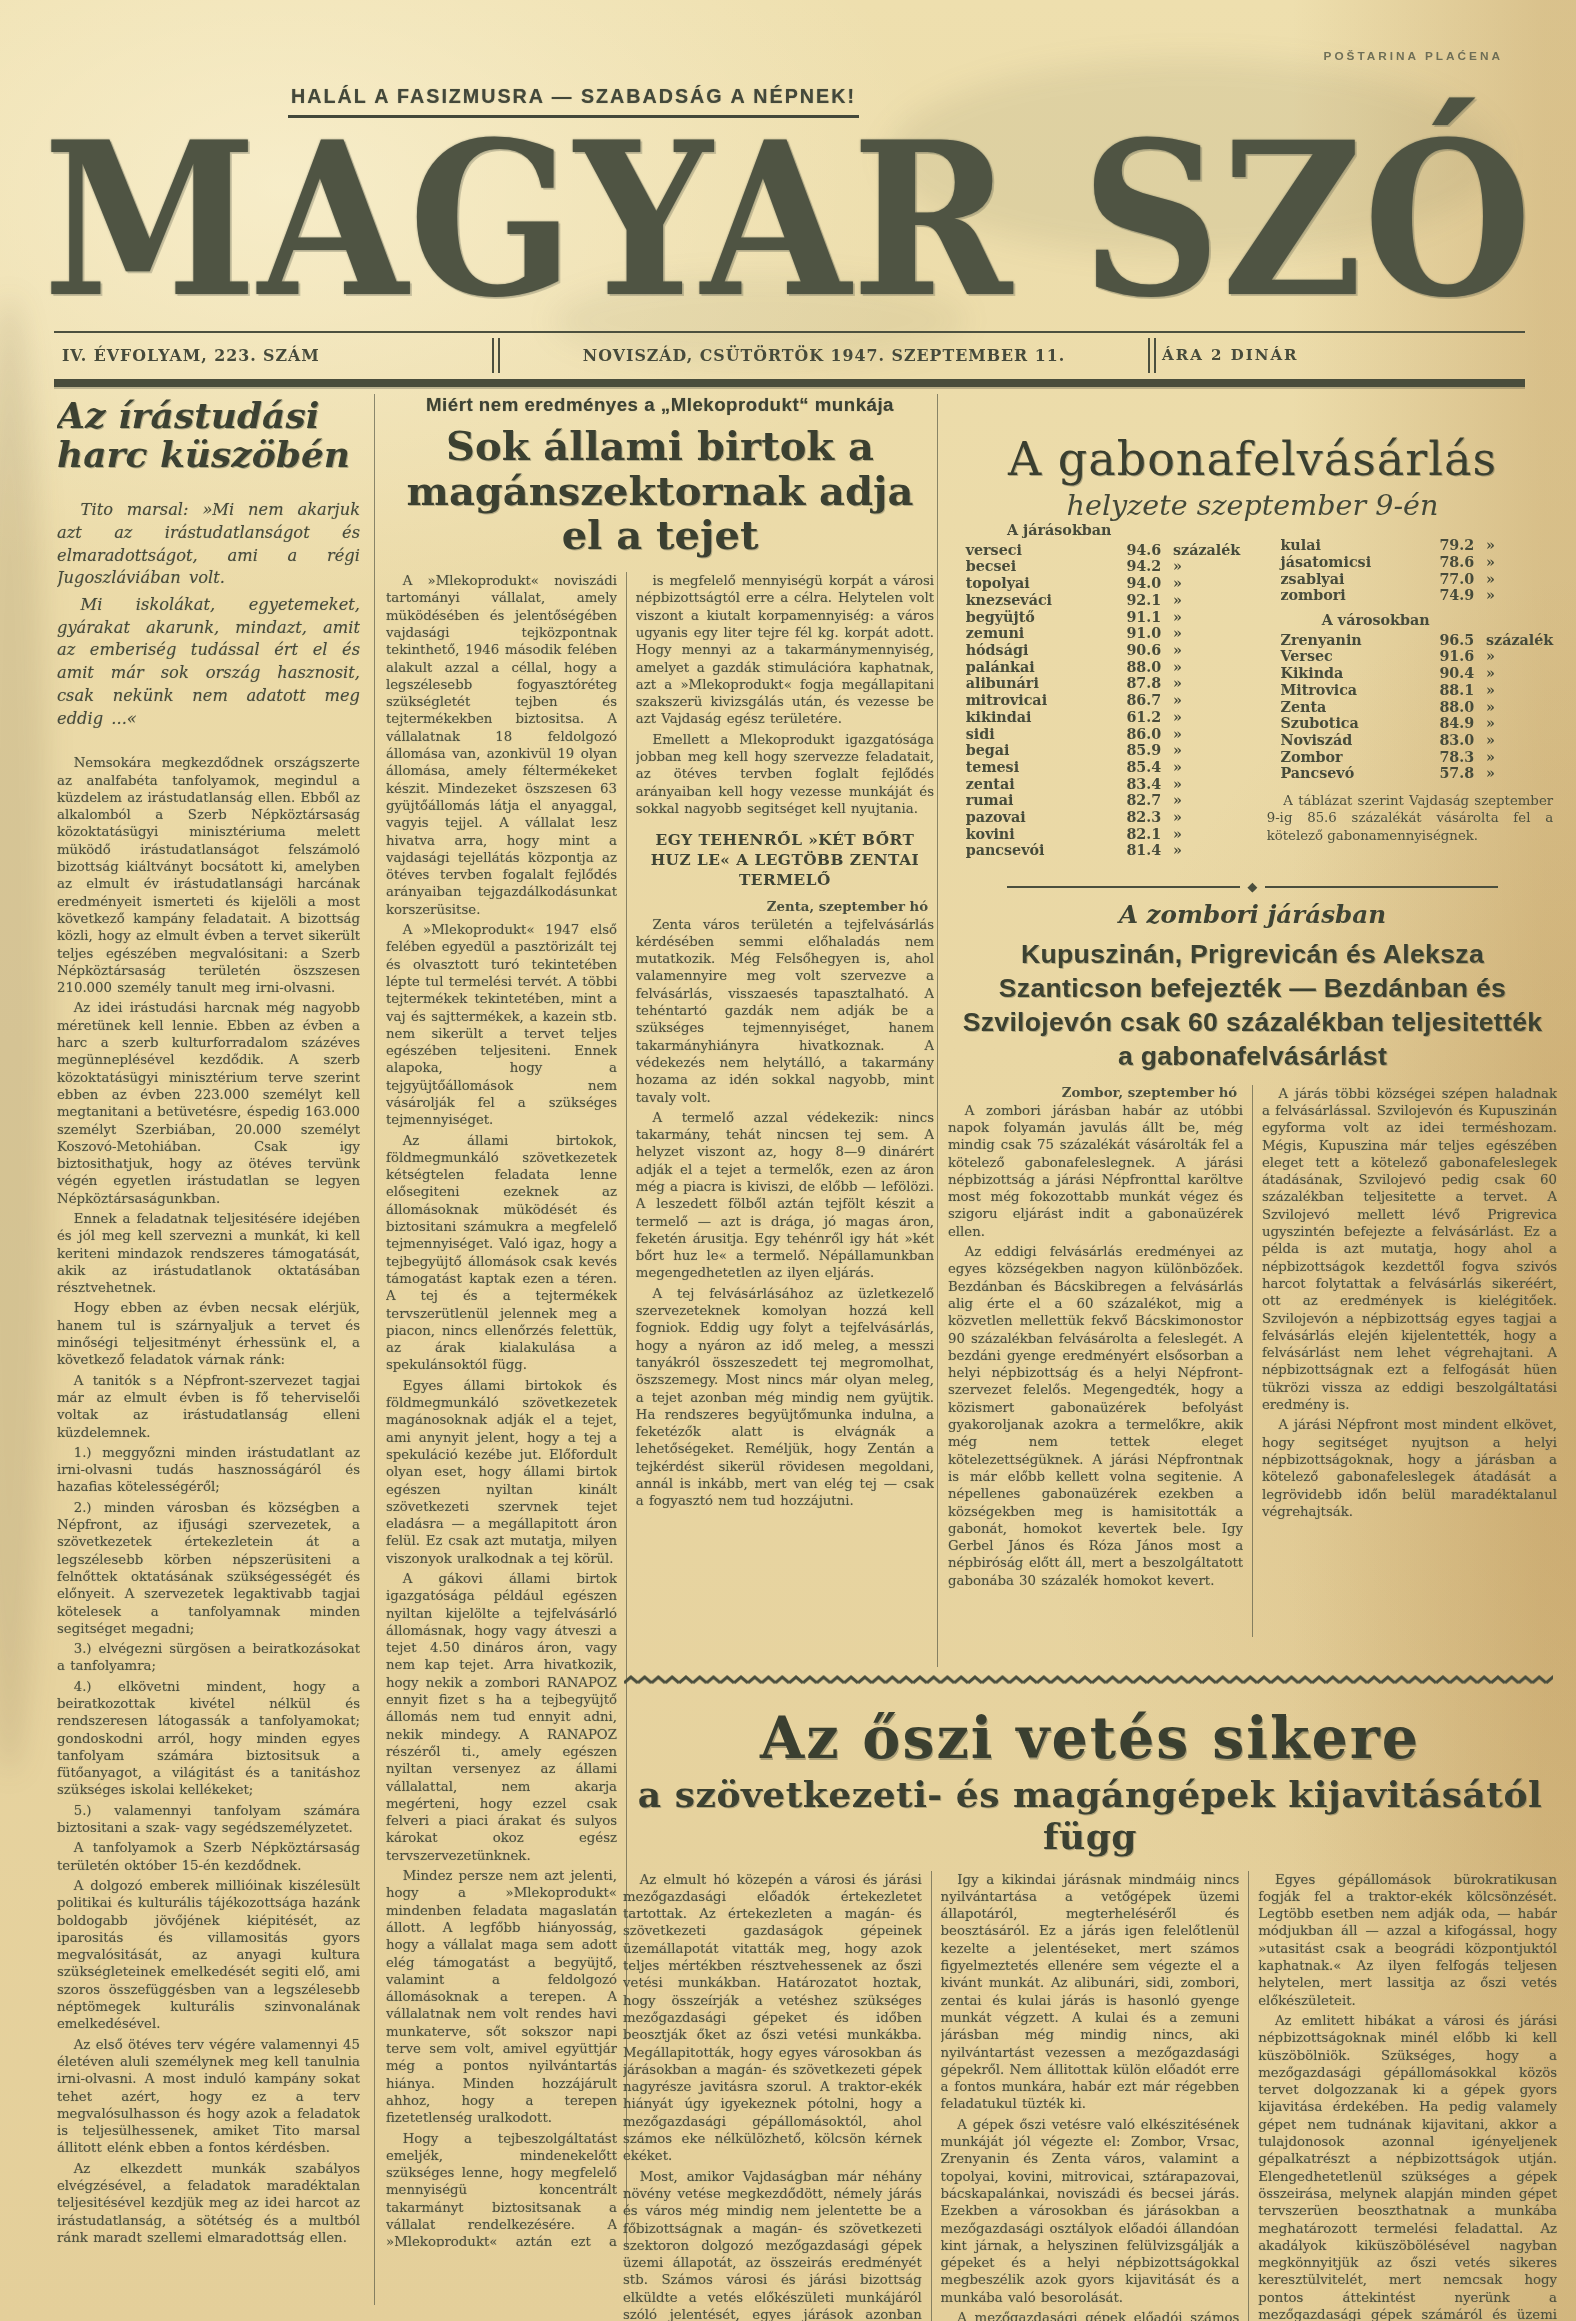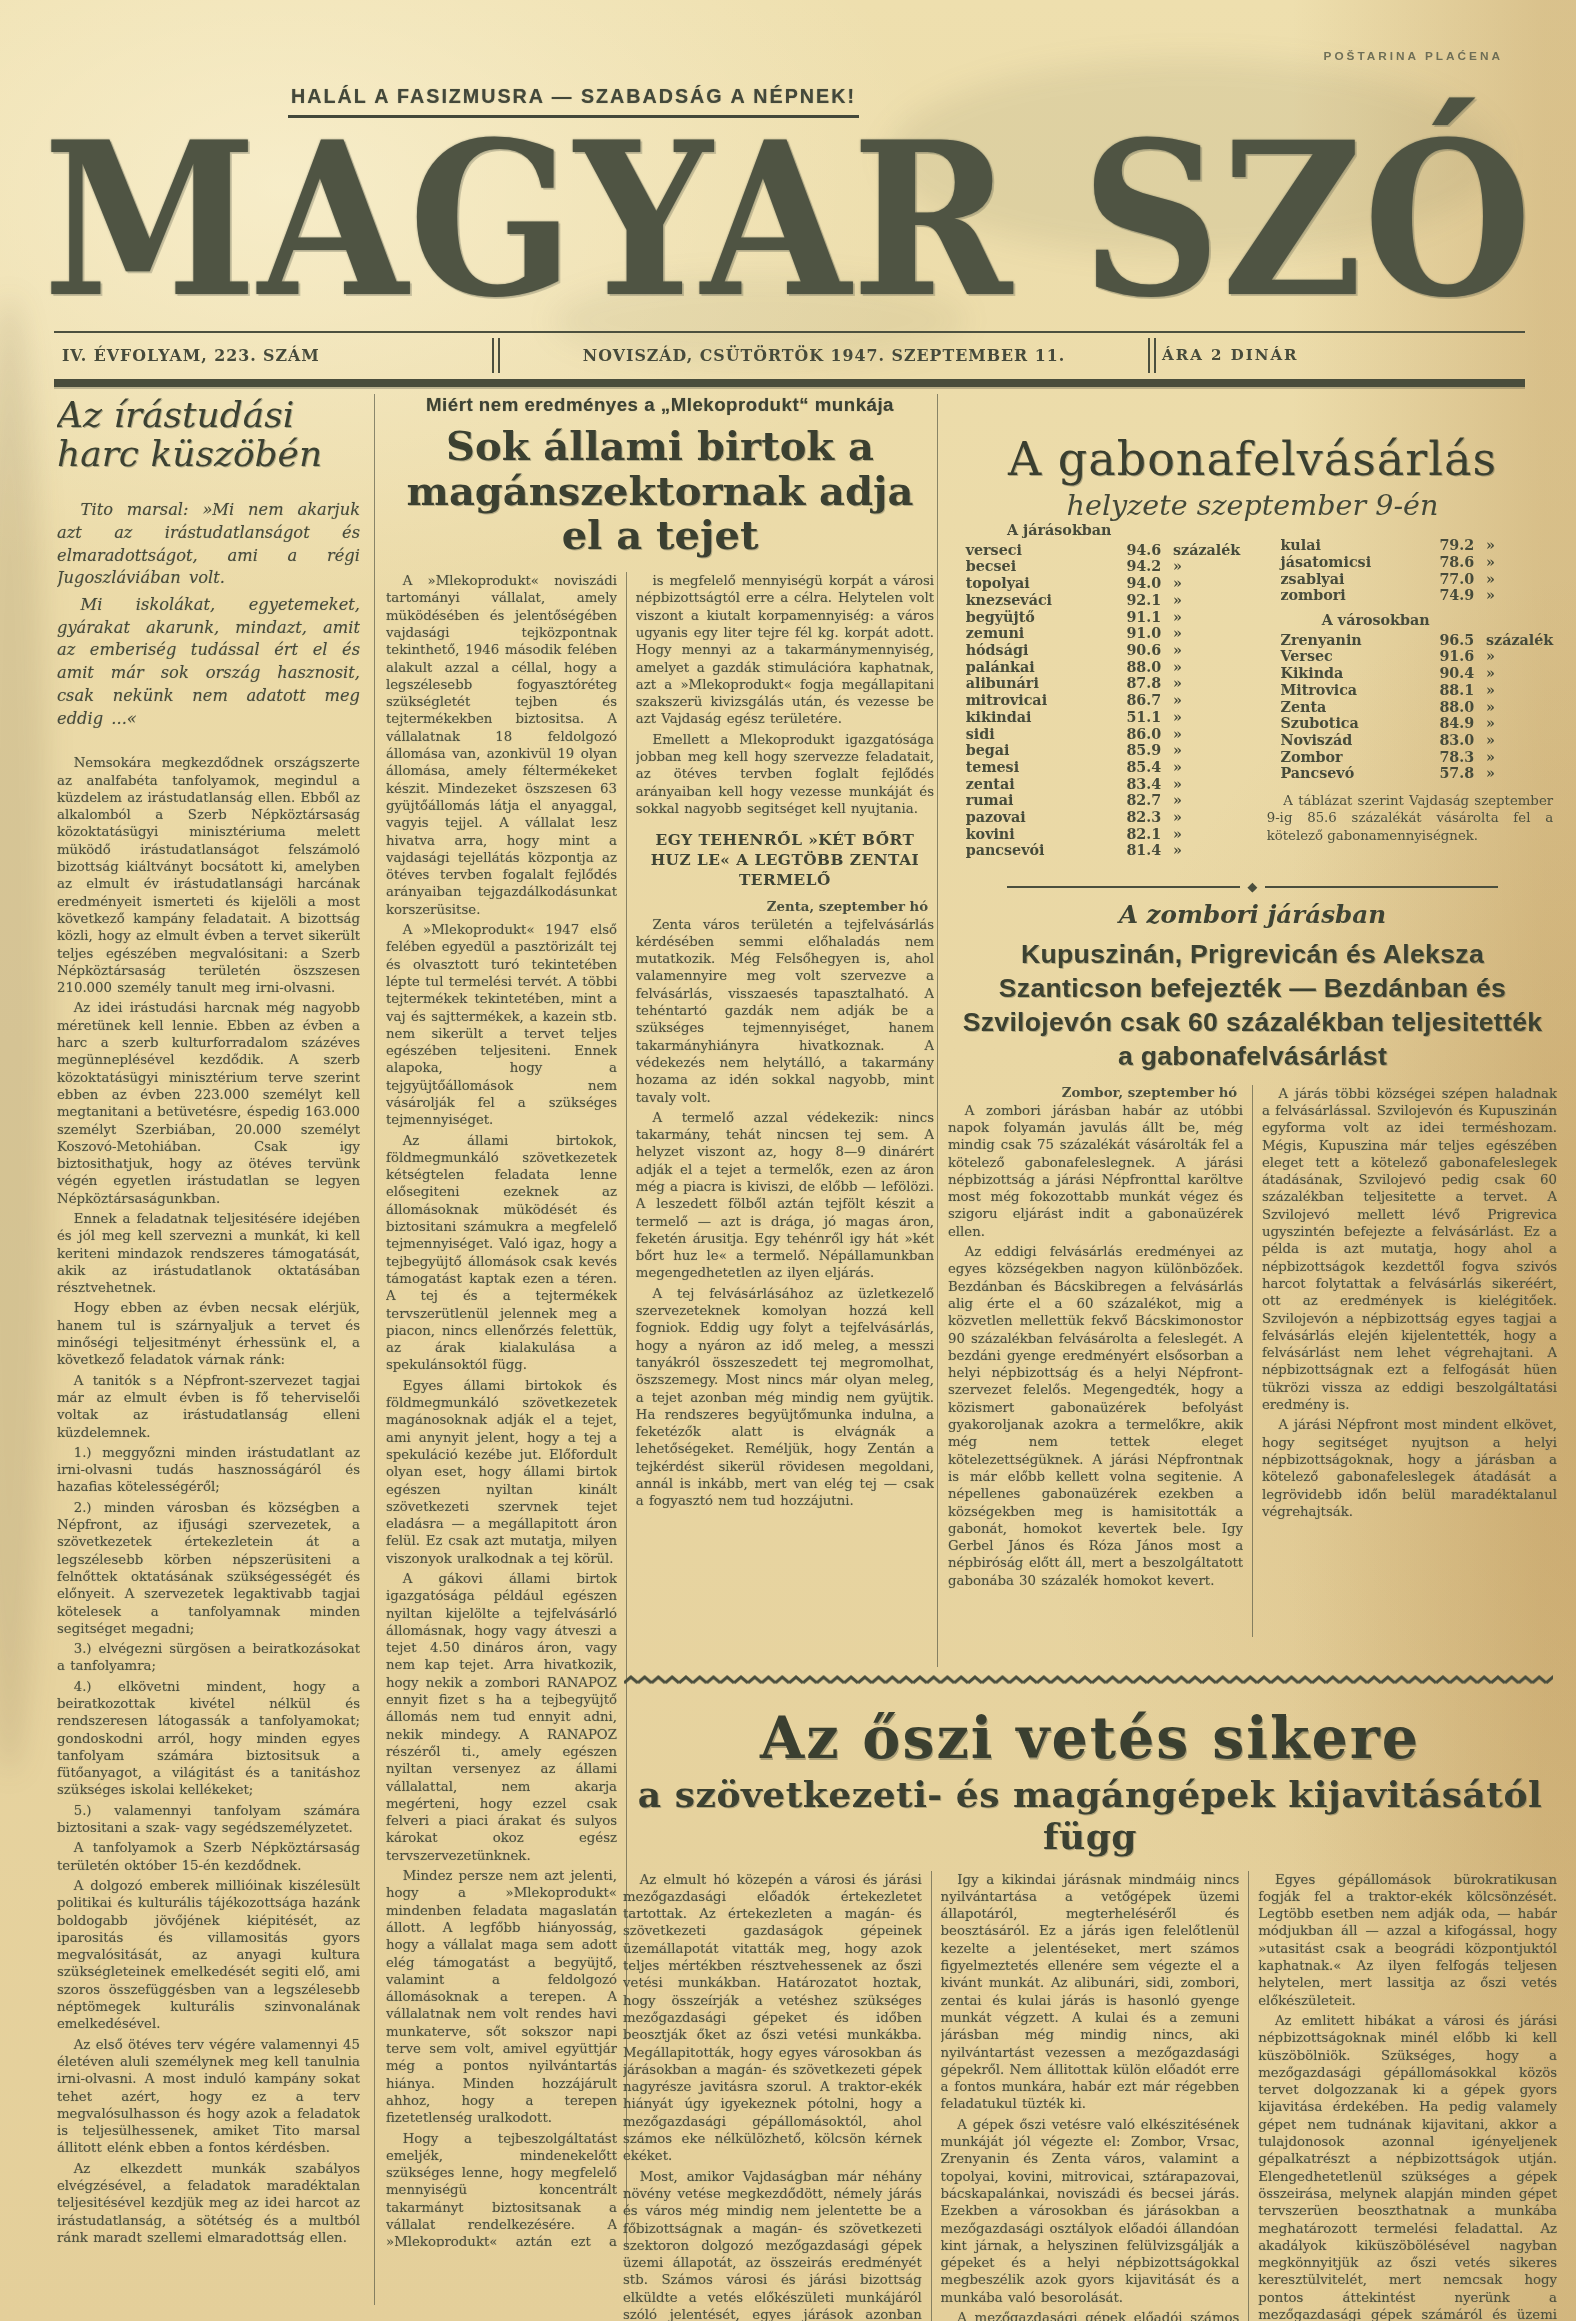--- a/index.html
+++ b/index.html
@@ -32,21 +32,21 @@
   .dl-right{width:355px;text-align:left;font-weight:bold;font-size:15px;letter-spacing:2px;}
   .dl-sep{width:3.9px;height:35px;border-left:2px solid #4c503f;border-right:2px solid #4c503f;margin:0 5.9px;}
   .thickbar{height:7.9px;background:#494d3c;margin-top:2px;box-shadow:0 2px 0 rgba(73,77,60,.3);}
   .rule-v{position:absolute;width:1px;background:rgba(70,74,58,.6);}
   .col-divider{width:1px;background:rgba(70,74,58,.6);margin:0 8.9px;}
   
   .body-col p{margin:0 0 3px;text-indent:16.7px;text-align:justify;font-size:13.3px;
     line-height:17.3px;word-spacing:1px;color:#4b4f3e;text-shadow:0 0 1px rgba(75,79,62,.4);}
   
   .sec-left{position:absolute;left:57px;top:396px;width:303px;height:1909px;overflow:hidden;}
-  .lit-head{font-style:italic;font-weight:normal;font-size:36px;line-height:1.08;color:#3c4132;
+  .lit-head{font-style:italic;font-weight:bold;font-size:36px;line-height:1.08;color:#3c4132;
     margin:0 0 25.6px;text-shadow:1px 1px 0 rgba(60,65,50,.35);}
   .lit-quote p{margin:0 0 3.9px;font-style:italic;font-size:16.3px;line-height:22.7px;
     text-indent:23.6px;text-align:justify;word-spacing:3px;color:#474b3b;}
   .lit-quote{margin-bottom:24px;}
   
   .sec-mleko{position:absolute;left:386px;top:394px;width:548px;}
   .kicker{font-family:"Liberation Sans",sans-serif;font-weight:bold;font-size:18.7px;
     text-align:center;color:#3d4233;letter-spacing:0.5px;text-shadow:0 0 1px rgba(61,66,51,.5);}
   .mhead{font-weight:bold;font-size:40px;line-height:1.12;text-align:center;color:#3b4031;
     margin:7.9px 9.9px 13.8px;text-shadow:1px 1px 0 rgba(59,64,49,.3);}
@@ -229,21 +229,21 @@
             <span class="tval">87.8</span>
             <span class="tunit">»</span>
           </div>
             <div class="trow">
             <span class="tname">mitrovicai</span>
             <span class="tval">86.7</span>
             <span class="tunit">»</span>
           </div>
             <div class="trow">
             <span class="tname">kikindai</span>
-            <span class="tval">51.1</span>
+            <span class="tval">61.2</span>
             <span class="tunit">»</span>
           </div>
             <div class="trow">
             <span class="tname">sidi</span>
             <span class="tval">86.0</span>
             <span class="tunit">»</span>
           </div>
             <div class="trow">
             <span class="tname">begai</span>
             <span class="tval">85.9</span>

